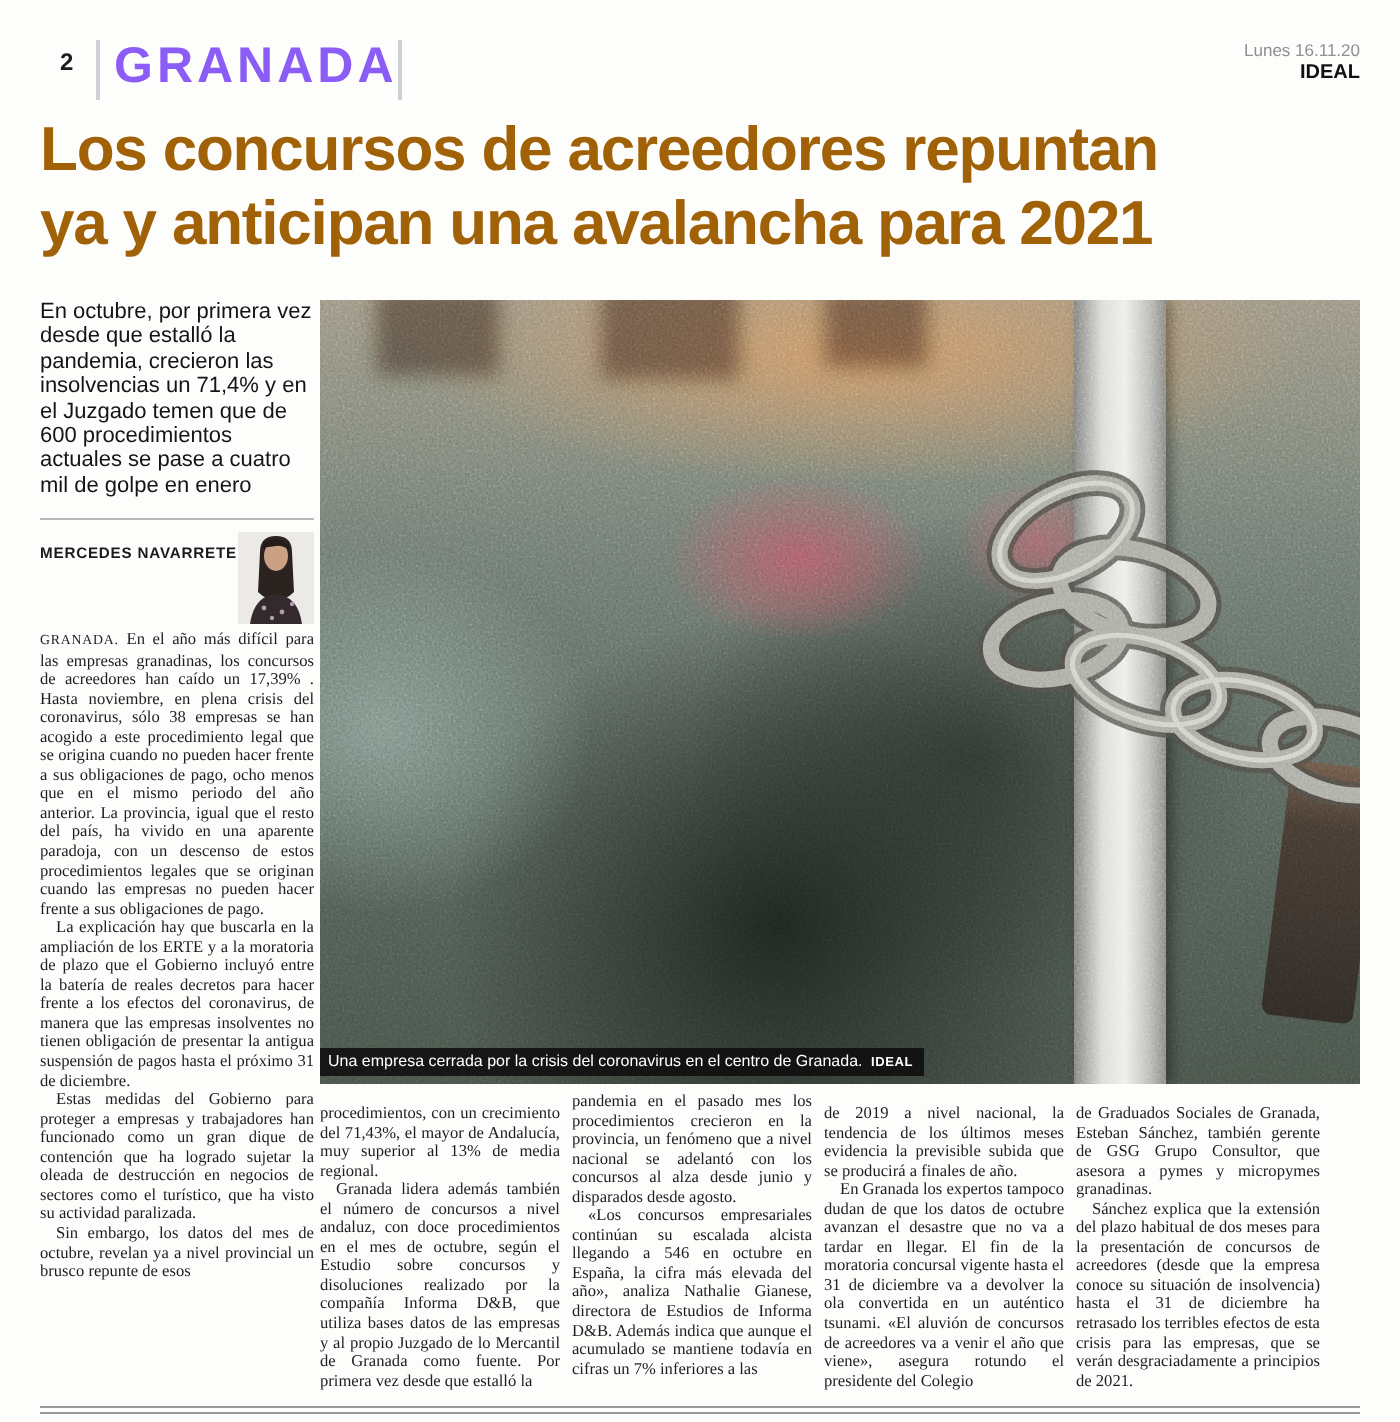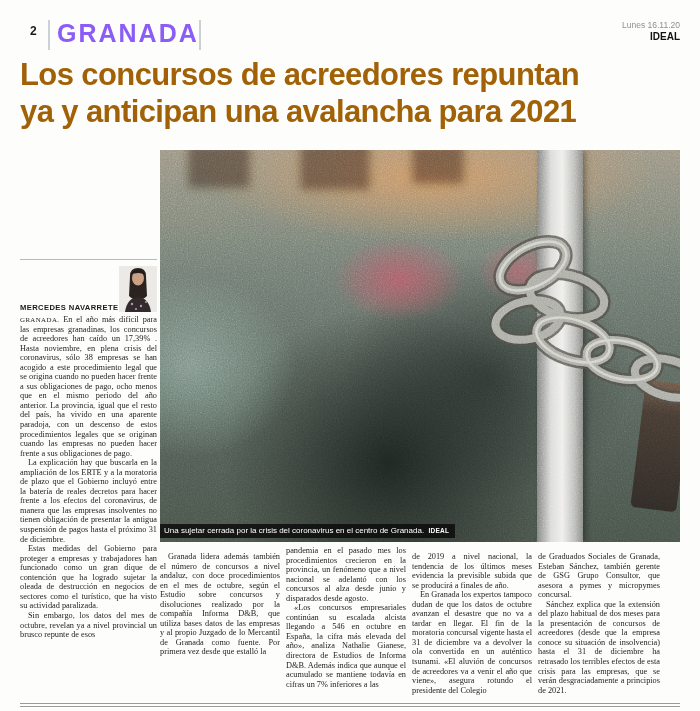--- a/index.html
+++ b/index.html
@@ -25,21 +25,21 @@
     font-size:31px; line-height:37px; font-weight:bold; letter-spacing:-0.6px;
   }
   .headline span { display:block; }
   
   .standfirst {
     position:absolute; left:20px; top:150px; width:137px;
     font-size:11px; line-height:12.4px; color:#141414;
   }
   .byline-block { position:absolute; left:20px; top:259px; width:137px; }
   .byline-rule { border-top:1px solid #b9b9b9; margin-bottom:6px; }
-  .byline-row { display:flex; justify-content:space-between; align-items:flex-end; }
+  .byline-row { display:flex; justify-content:space-between; align-items:flex-start; }
   .author { font-size:7.6px; font-weight:bold; letter-spacing:0.4px; color:#1a1a1a; margin-top:6px; }
   .avatar { width:38px; height:46px; background:#e9e7e3; position:relative; overflow:hidden; flex:none; }
   
   .photo {
     position:absolute; left:160px; top:150px; width:520px; height:392px; overflow:hidden;
     background:
       radial-gradient(ellipse 95px 60px at 46% 33%, rgba(187,85,100,.78), rgba(187,85,100,0) 70%),
       radial-gradient(ellipse 60px 45px at 69% 31%, rgba(190,95,108,.62), rgba(190,95,108,0) 70%),
       radial-gradient(ellipse 300px 85px at 52% 7%, rgba(208,148,98,.9), rgba(208,148,98,0) 75%),
       radial-gradient(ellipse 150px 130px at 6% 55%, rgba(160,190,178,.5), rgba(160,190,178,0) 70%),
@@ -99,20 +99,21 @@
   <div class="edition">
     <span class="date">Lunes 16.11.20</span>
     <span class="brand">IDEAL</span>
   </div>
 
   <h1 class="headline">
     <span>Los concursos de acreedores repuntan</span>
     <span>ya y anticipan una avalancha para 2021</span>
   </h1>
 
+  <div class="standfirst">En octubre, por primera vez desde que estalló la pandemia, crecieron las insolvencias un 71,4% y en el Juzgado temen que de 600 procedimientos actuales se pase a cuatro mil de golpe en enero</div>
 
   <div class="byline-block">
     <div class="byline-rule"></div>
     <div class="byline-row">
       <div class="author">MERCEDES NAVARRETE</div>
       <div class="avatar">
         <svg width="38" height="46" viewBox="0 0 38 46">
           <rect width="38" height="46" fill="#eceae6"></rect>
           <path d="M11 10 Q11 2 19 2 Q27 2 27 10 L28 30 Q24 34 19 34 Q14 34 10 30 Z" fill="#2b2320"></path>
           <ellipse cx="19" cy="12" rx="6" ry="7.5" fill="#caa184"></ellipse>
@@ -159,41 +160,42 @@
       </g>
     </svg>
     <svg class="ph-grain" width="100%" height="100%">
       <filter id="grain">
           <feTurbulence type="fractalNoise" baseFrequency="0.85" numOctaves="2" seed="7"></feTurbulence>
           <feColorMatrix type="saturate" values="0"></feColorMatrix>
         </filter>
       <rect width="100%" height="100%" filter="url(#grain)"></rect>
     </svg>
     <div class="caption-bar">
-      <span>Una sujetar cerrada por la crisis del coronavirus en el centro de Granada.</span>
+      <span>Una empresa cerrada por la crisis del coronavirus en el centro de Granada.</span>
       <span class="credit">IDEAL</span>
     </div>
   </div>
 
   <div class="col col1">
       <p><span class="dateline">GRANADA. </span>En el año más difícil para las empresas granadinas, los concursos de acreedores han caído un 17,39% . Hasta noviembre, en plena crisis del coronavirus, sólo 38 empresas se han acogido a este procedimiento legal que se origina cuando no pueden hacer frente a sus obligaciones de pago, ocho menos que en el mismo periodo del año anterior. La provincia, igual que el resto del país, ha vivido en una aparente paradoja, con un descenso de estos procedimientos legales que se originan cuando las empresas no pueden hacer frente a sus obligaciones de pago.</p>
       <p class="indent">La explicación hay que buscarla en la ampliación de los ERTE y a la moratoria de plazo que el Gobierno incluyó entre la batería de reales decretos para hacer frente a los efectos del coronavirus, de manera que las empresas insolventes no tienen obligación de presentar la antigua suspensión de pagos hasta el próximo 31 de diciembre.</p>
       <p class="indent">Estas medidas del Gobierno para proteger a empresas y trabajadores han funcionado como un gran dique de contención que ha logrado sujetar la oleada de destrucción en negocios de sectores como el turístico, que ha visto su actividad paralizada.</p>
       <p class="indent">Sin embargo, los datos del mes de octubre, revelan ya a nivel provincial un brusco repunte de esos</p>
     </div>
   <div class="col col2">
+      <p>procedimientos, con un crecimiento del 71,43%, el mayor de Andalucía, muy superior al 13% de media regional.</p>
       <p class="indent">Granada lidera además también el número de concursos a nivel andaluz, con doce procedimientos en el mes de octubre, según el Estudio sobre concursos y disoluciones realizado por la compañía Informa D&amp;B, que utiliza bases datos de las empresas y al propio Juzgado de lo Mercantil de Granada como fuente. Por primera vez desde que estalló la</p>
     </div>
   <div class="col col3">
       <p>pandemia en el pasado mes los procedimientos crecieron en la provincia, un fenómeno que a nivel nacional se adelantó con los concursos al alza desde junio y disparados desde agosto.</p>
       <p class="indent">«Los concursos empresariales continúan su escalada alcista llegando a 546 en octubre en España, la cifra más elevada del año», analiza Nathalie Gianese, directora de Estudios de Informa D&amp;B. Además indica que aunque el acumulado se mantiene todavía en cifras un 7% inferiores a las</p>
     </div>
   <div class="col col4">
       <p>de 2019 a nivel nacional, la tendencia de los últimos meses evidencia la previsible subida que se producirá a finales de año.</p>
       <p class="indent">En Granada los expertos tampoco dudan de que los datos de octubre avanzan el desastre que no va a tardar en llegar. El fin de la moratoria concursal vigente hasta el 31 de diciembre va a devolver la ola convertida en un auténtico tsunami. «El aluvión de concursos de acreedores va a venir el año que viene», asegura rotundo el presidente del Colegio</p>
     </div>
   <div class="col col5">
-      <p>de Graduados Sociales de Granada, Esteban Sánchez, también gerente de GSG Grupo Consultor, que asesora a pymes y micropymes concursal.</p>
+      <p>de Graduados Sociales de Granada, Esteban Sánchez, también gerente de GSG Grupo Consultor, que asesora a pymes y micropymes granadinas.</p>
       <p class="indent">Sánchez explica que la extensión del plazo habitual de dos meses para la presentación de concursos de acreedores (desde que la empresa conoce su situación de insolvencia) hasta el 31 de diciembre ha retrasado los terribles efectos de esta crisis para las empresas, que se verán desgraciadamente a principios de 2021.</p>
     </div>
 
   <div class="bottom-rule"></div>
 </div>
 
 </body></html>

